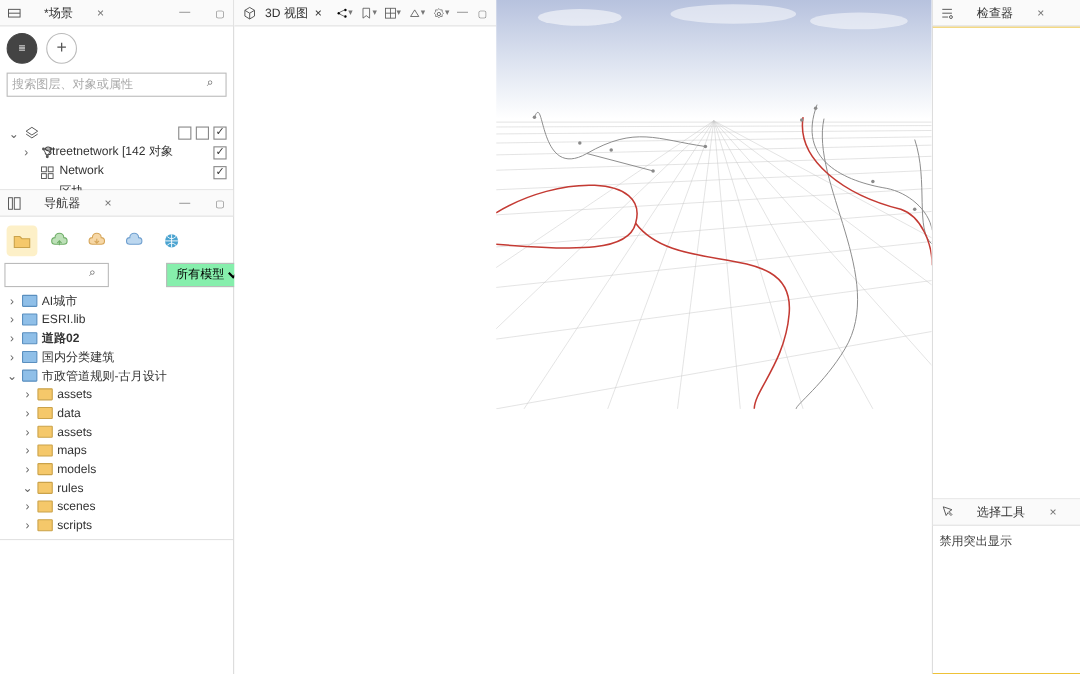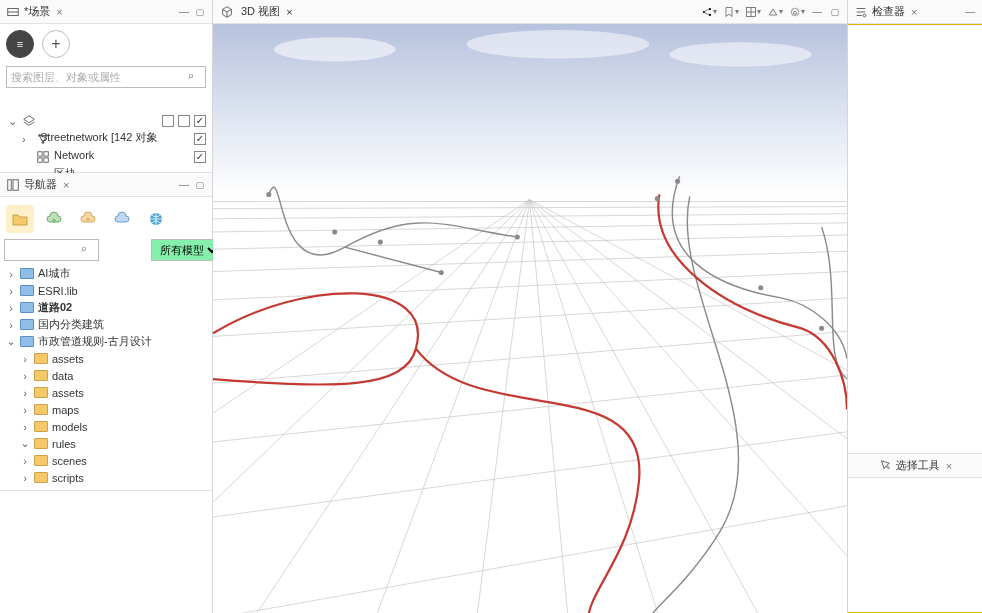--- a/index.html
+++ b/index.html
@@ -1,23 +1,23 @@
 <!DOCTYPE html>
 <html><head>
 <meta charset="utf-8">
 <style>
   * { box-sizing: border-box; margin: 0; padding: 0; font-family: "Segoe UI", Tahoma, sans-serif; font-size: 11px; }
   body { width: 982px; height: 613px; overflow: hidden; background: #f4f4f4; color: #333; }
   .app { display: flex; width: 100%; height: 100%; }
   .col-left { width: 213px; flex: none; display: flex; flex-direction: column; border-right: 1px solid #d5d5d5; background: #fff; }
-  .col-mid { flex: 1; display: flex; flex-direction: column; background: #fff; }
+  .col-mid { flex: 1; display: flex; background: #fff; }
   .col-right { width: 135px; flex: none; display: flex; flex-direction: column; border-left: 1px solid #d5d5d5; background: #fff; }
 
   
-  .pane-bar { height: 24px; display: flex; align-items: center; padding: 0 6px; gap: 4px; border-bottom: 1px solid #e2e2e2; background: #fafafa; justify-content: center; }
+  .pane-bar { height: 24px; display: flex; align-items: center; padding: 0 6px; gap: 20px; border-bottom: 1px solid #e2e2e2; background: #fafafa; }
   .pane-bar .tab-close { margin-left: 2px; color: #777; cursor: pointer; }
   .pane-bar .spacer { flex: 1; }
   .pane-min, .pane-max { width: 12px; height: 12px; display: inline-flex; align-items: center; justify-content: center; color: #777; cursor: pointer; }
   .pane-min::before { content: "—"; font-size: 10px; }
   .pane-max::before { content: "▢"; font-size: 9px; }
   .pane-tab-icon { width: 14px; height: 14px; display: inline-flex; align-items: center; justify-content: center; color: #555; }
   .pane-title { white-space: nowrap; }
 
   
   .scene-body { padding: 6px; border-bottom: 1px solid #e2e2e2; }
@@ -415,16 +415,19 @@
     <div class="right-pane" style="border-top:1px solid #e2e2e2; height:160px;">
       <div class="pane-bar">
         <span class="pane-tab-icon">
           <svg class="glyph" viewBox="0 0 16 16">
               <path d="M4 2 l3 9 l2 -3 l3 3 l1 -1 l-3 -3 l3 -2 z" fill="none" stroke="currentColor"></path>
             </svg>
         </span>
         <span class="pane-title">选择工具</span>
         <span class="tab-close">×</span>
       </div>
+      <div class="right-body">
+        <span>禁用突出显示</span>
+      </div>
     </div>
   </div>
 
 </div>
 
 </body></html>

